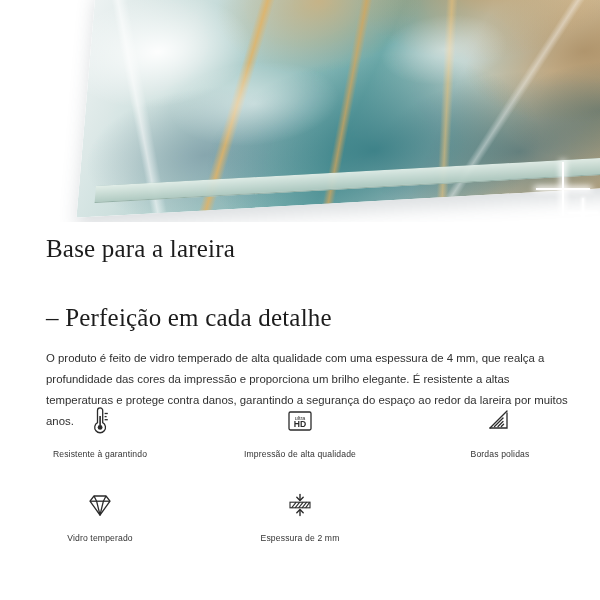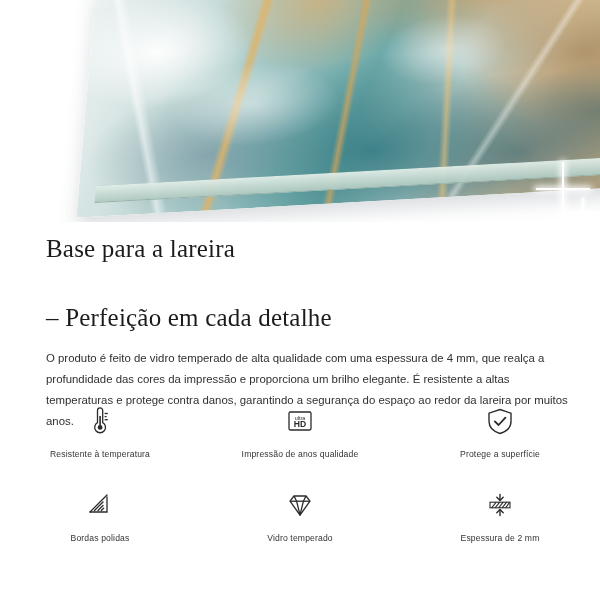--- a/index.html
+++ b/index.html
@@ -205,43 +205,34 @@
       <span class="feature-icon">
         <svg width="34" height="34" viewBox="0 0 34 34" fill="none" stroke="#2b2b2b" stroke-width="1.3">
           <path d="M14.5 6.5a2.6 2.6 0 0 1 5.2 0v12.1a5.4 5.4 0 1 1-5.2 0z"></path>
           <circle cx="17.1" cy="23.4" r="2.4" fill="#2b2b2b" stroke="none"></circle>
           <line x1="17.1" y1="12" x2="17.1" y2="21.4" stroke-width="1.6"></line>
           <line x1="21.6" y1="9.5" x2="24.8" y2="9.5"></line>
           <line x1="21.6" y1="12.6" x2="23.6" y2="12.6"></line>
           <line x1="21.6" y1="15.7" x2="24.8" y2="15.7"></line>
         </svg>
       </span>
-      <span class="feature-label">Resistente à temperatura</span>
+      <span class="feature-label">Resistente à garantindo</span>
     </div>
 
     <div class="feature">
       <span class="feature-icon">
         <svg width="34" height="34" viewBox="0 0 34 34">
           <rect x="6" y="8" width="22" height="18" rx="1.4" fill="none" stroke="#2b2b2b" stroke-width="1.3"></rect>
           <text x="17" y="16.2" text-anchor="middle" font-family="Liberation Sans, sans-serif" font-size="5.4" fill="#2b2b2b">ultra</text>
           <text x="17" y="23.4" text-anchor="middle" font-family="Liberation Sans, sans-serif" font-size="8.6" font-weight="bold" fill="#2b2b2b">HD</text>
         </svg>
       </span>
-      <span class="feature-label">Impressão de anos qualidade</span>
-    </div>
-
-    <div class="feature">
-      <span class="feature-icon">
-        <svg width="34" height="34" viewBox="0 0 34 34">
-          <path d="M17 5.5 28 9.2v8.1c0 6.2-4.6 10.3-11 12.2-6.4-1.9-11-6-11-12.2V9.2z" fill="none" stroke="#2b2b2b" stroke-width="1.4"></path>
-          <path d="M11.8 17.4 15.6 21 22.4 13.6" fill="none" stroke="#2b2b2b" stroke-width="1.8" stroke-linecap="round" stroke-linejoin="round"></path>
-        </svg>
-      </span>
-      <span class="feature-label">Protege a superfície</span>
-    </div>
+      <span class="feature-label">Impressão de alta qualidade</span>
+    </div>
+
 
     <div class="feature">
       <span class="feature-icon">
         <svg width="34" height="34" viewBox="0 0 34 34" fill="none" stroke="#2b2b2b" stroke-width="1.3" stroke-linecap="round">
           <path d="M7 24 24 7"></path>
           <path d="M7 24h17V9"></path>
           <path d="M11.5 22.5 20 14"></path>
           <path d="M15 22.5 20 17.5"></path>
           <path d="M18.3 22.5 20.6 20.2"></path>
         </svg>

